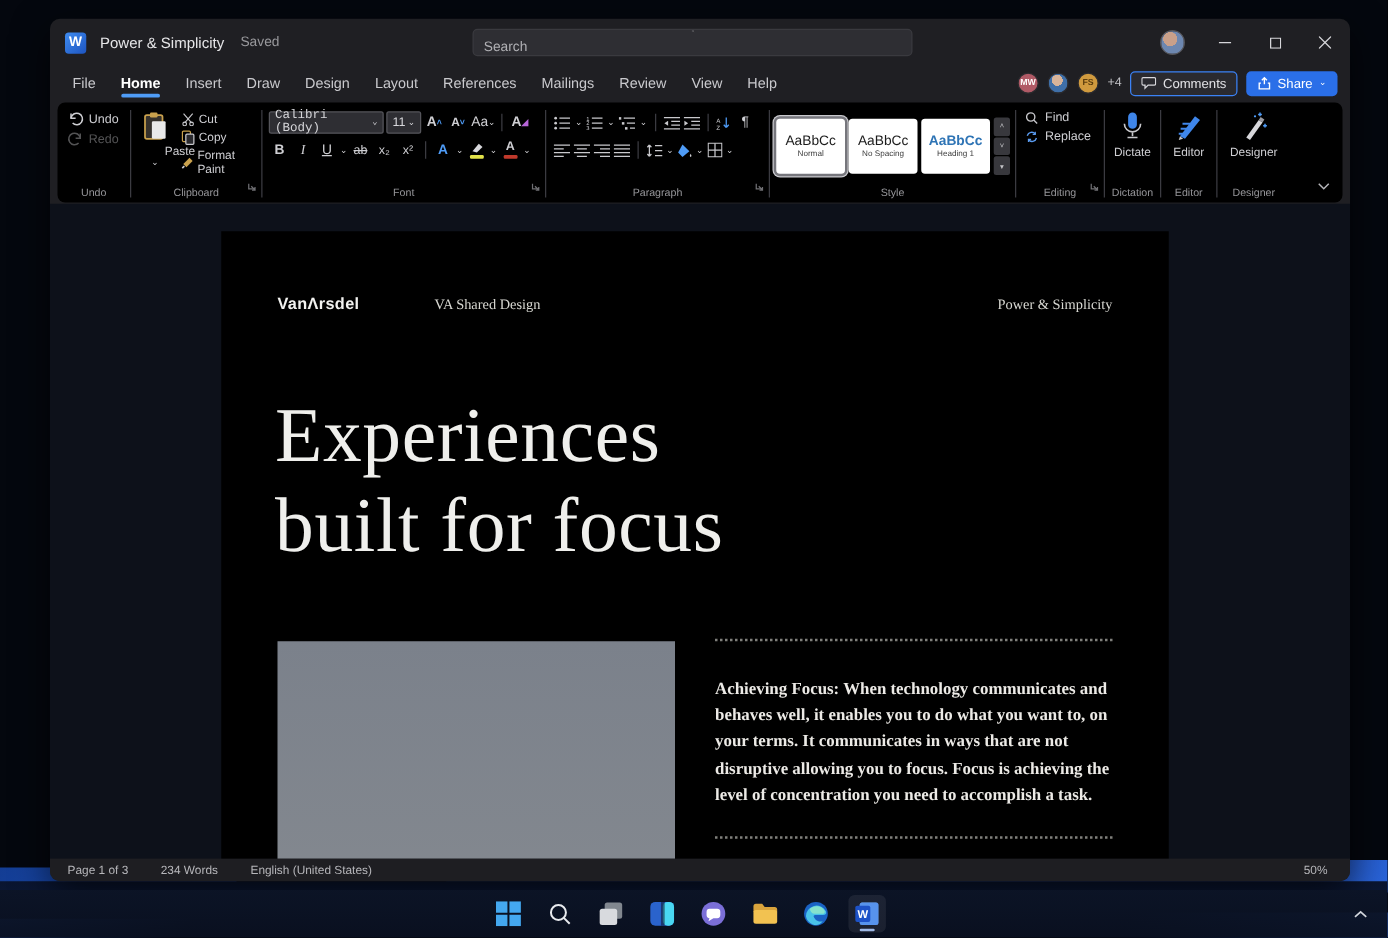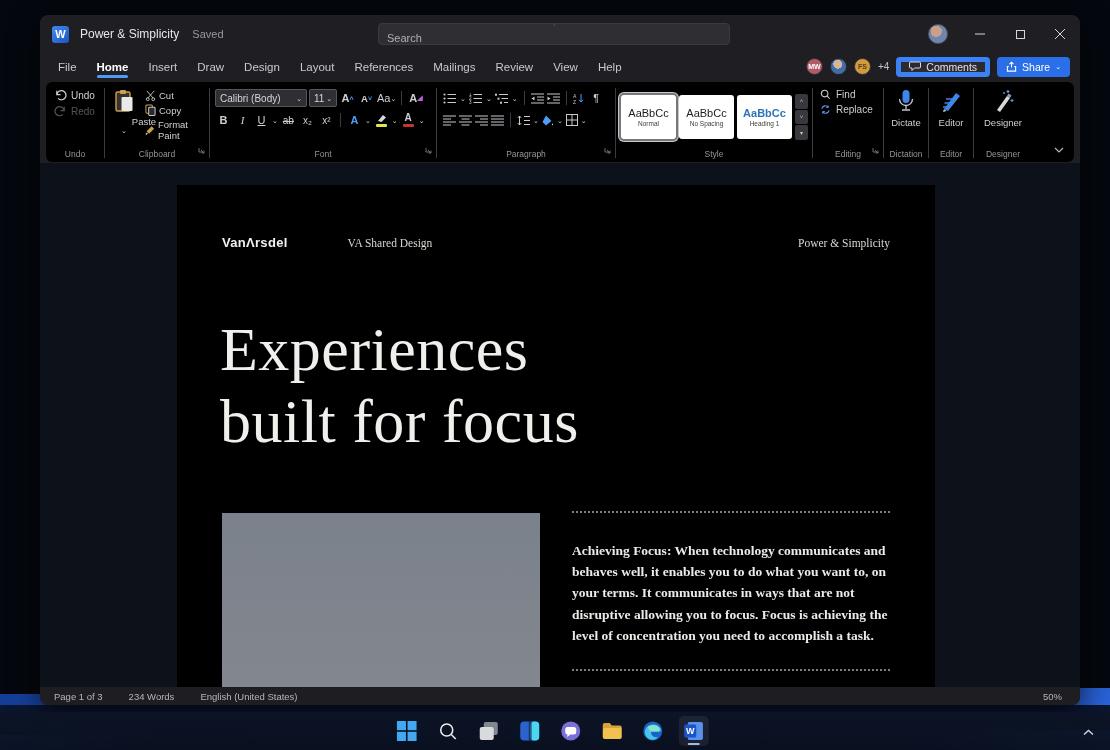--- a/index.html
+++ b/index.html
@@ -49,21 +49,21 @@
   .tab.active { color:#ffffff; font-weight:bold; }
   .tab.active::after { content:""; position:absolute; left:10px; right:10px; bottom:-1px; height:2.5px;
                        border-radius:2px; background:#4f9cf7; }
   .tab-right { position:absolute; right:10px; top:0; height:27px; display:flex; align-items:center; gap:7px; }
   .collab { width:17px; height:17px; border-radius:50%; font-size:7px; font-weight:bold; color:#fff;
             display:flex; align-items:center; justify-content:center; border:1px solid #2a2a2e; }
   .collab.mw { background:#b05a66; }
   .collab.ph { background:radial-gradient(circle at 45% 35%,#d8b49a 0 34%,#3f6fa8 35% 100%); }
   .collab.fs { background:#d09a3e; color:#5b3d0e; }
   .collab-more { font-size:10px; color:#c4c4c8; }
-  .btn-comments { display:flex; align-items:center; gap:5px; height:20px; padding:0 8px; border:5px solid #3b82f6;
+  .btn-comments { display:flex; align-items:center; gap:5px; height:20px; padding:0 8px; border:1px solid #3b82f6;
                   border-radius:4px; font-size:10.5px; color:#e2e2e6; background:#2a2a2f; }
   .btn-share { display:flex; align-items:center; gap:5px; height:20px; padding:0 9px; border-radius:4px;
                font-size:10.5px; color:#fff; background:#2a6fe8; }
   .dd { font-size:7px; line-height:1; color:inherit; }
 
   
   .ribbon { position:relative; margin:2px 6px 0; height:80px; background:#000000; border-radius:6px;
             display:flex; align-items:stretch; }
   .grp { position:relative; padding-top:5px; flex:none; }
   .lbl { position:absolute; bottom:3px; left:0; right:0; text-align:center; font-size:8.5px; color:#96969a; }
@@ -80,21 +80,21 @@
   .g-clip { width:104px; display:flex; }
   .paste-col { width:38px; display:flex; flex-direction:column; align-items:center; padding-top:2px; }
   .paste-col .cap { font-size:9.5px; color:#cfcfd3; margin-top:1px;padding-left:40px; }
   .clip-col { display:flex; flex-direction:column; gap:1px; padding-top:2px; }
   .clip-col .txtbtn { font-size:9.5px; padding:1px 2px; gap:3px; }
 
   .g-font { width:226px; }
   .frow { display:flex; align-items:center; gap:2px; padding:0 5px; height:22px; }
   .sel { display:flex; align-items:center; justify-content:space-between; height:18px; background:#2e2e33;
          border:1px solid #55555b; border-radius:2px; font-size:10px; color:#d6d6da; padding:0 4px; }
-  .sel-family { width:92px; }
+  .sel-family { width:92px;font-family:Liberation Mono, monospace; }
   .sel-size { width:28px; }
   .glyph-b { font-weight:bold; }
   .glyph-i { font-style:italic; font-family:"Liberation Serif",serif; }
   .glyph-u { text-decoration:underline; }
   .glyph-strike { text-decoration:line-through; font-size:10px; }
   .fx-a { color:#4f9cf7; font-weight:bold; }
   .color-bar { display:inline-flex; flex-direction:column; align-items:center; line-height:1; }
   .color-bar .bar { width:11px; height:3px; margin-top:1px; border-radius:1px; }
   .minidiv { width:1px; height:14px; background:#3b3b41; margin:0 3px; }
 

